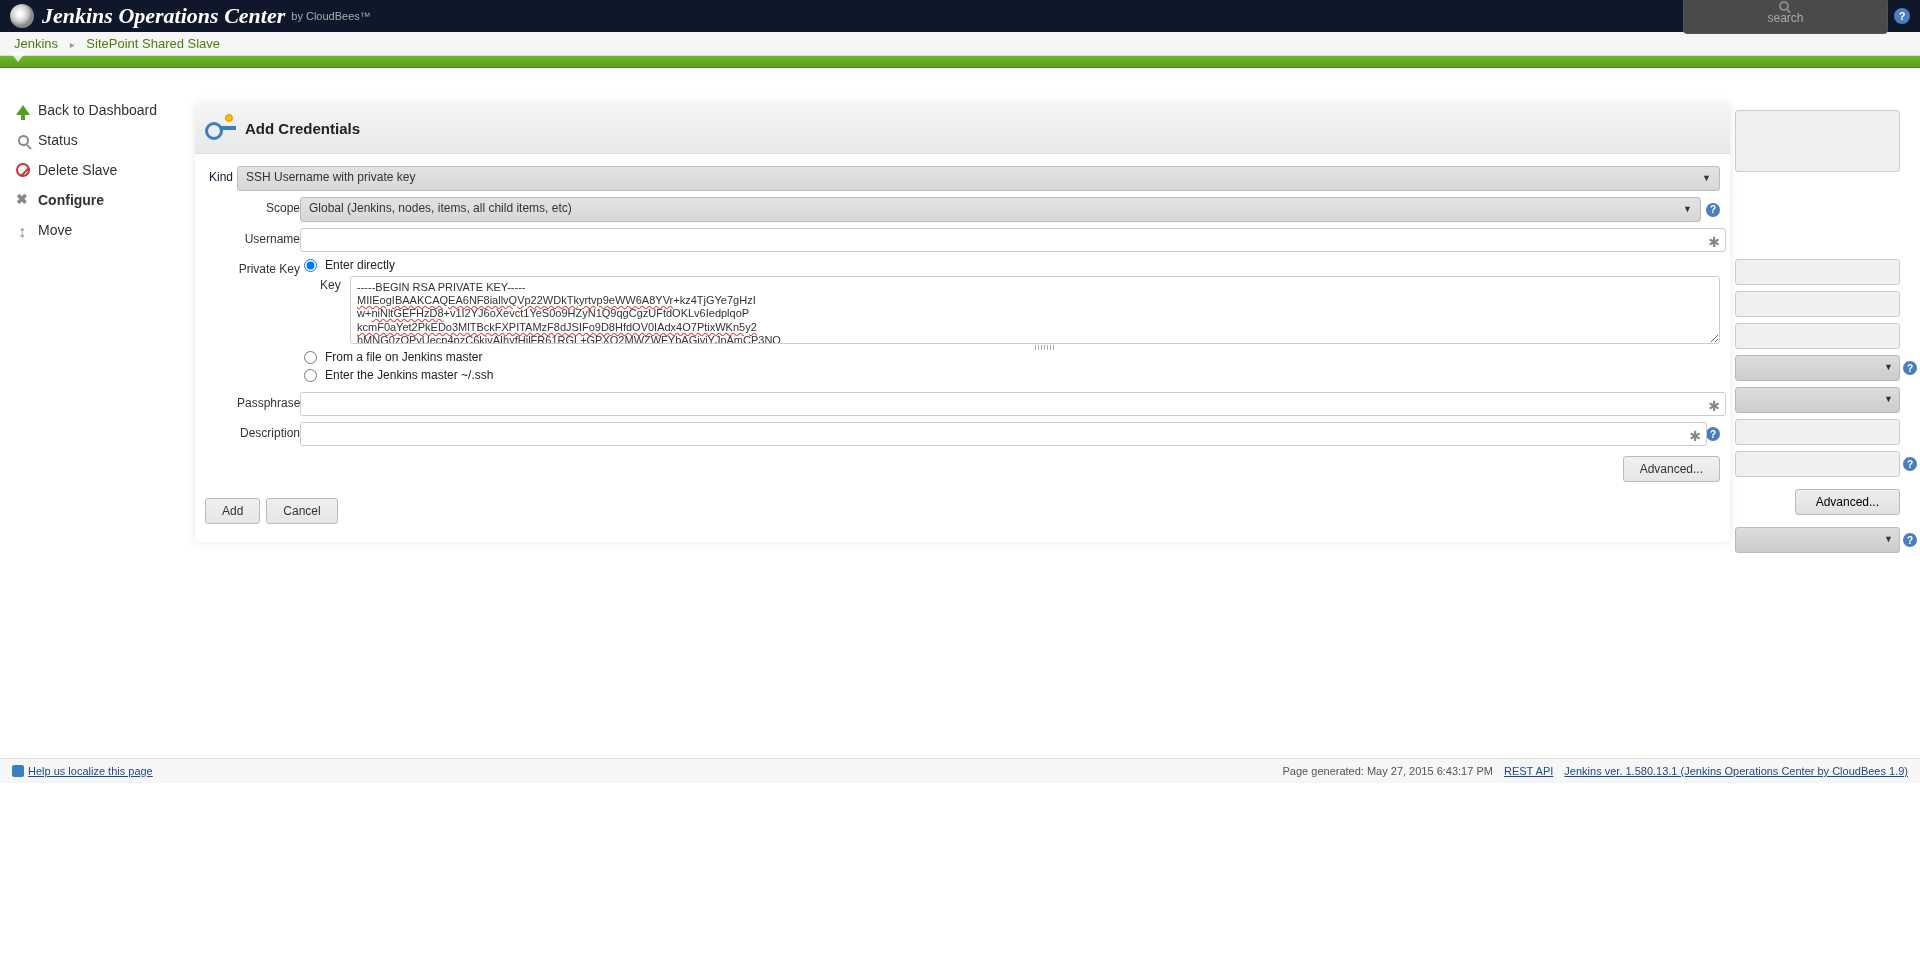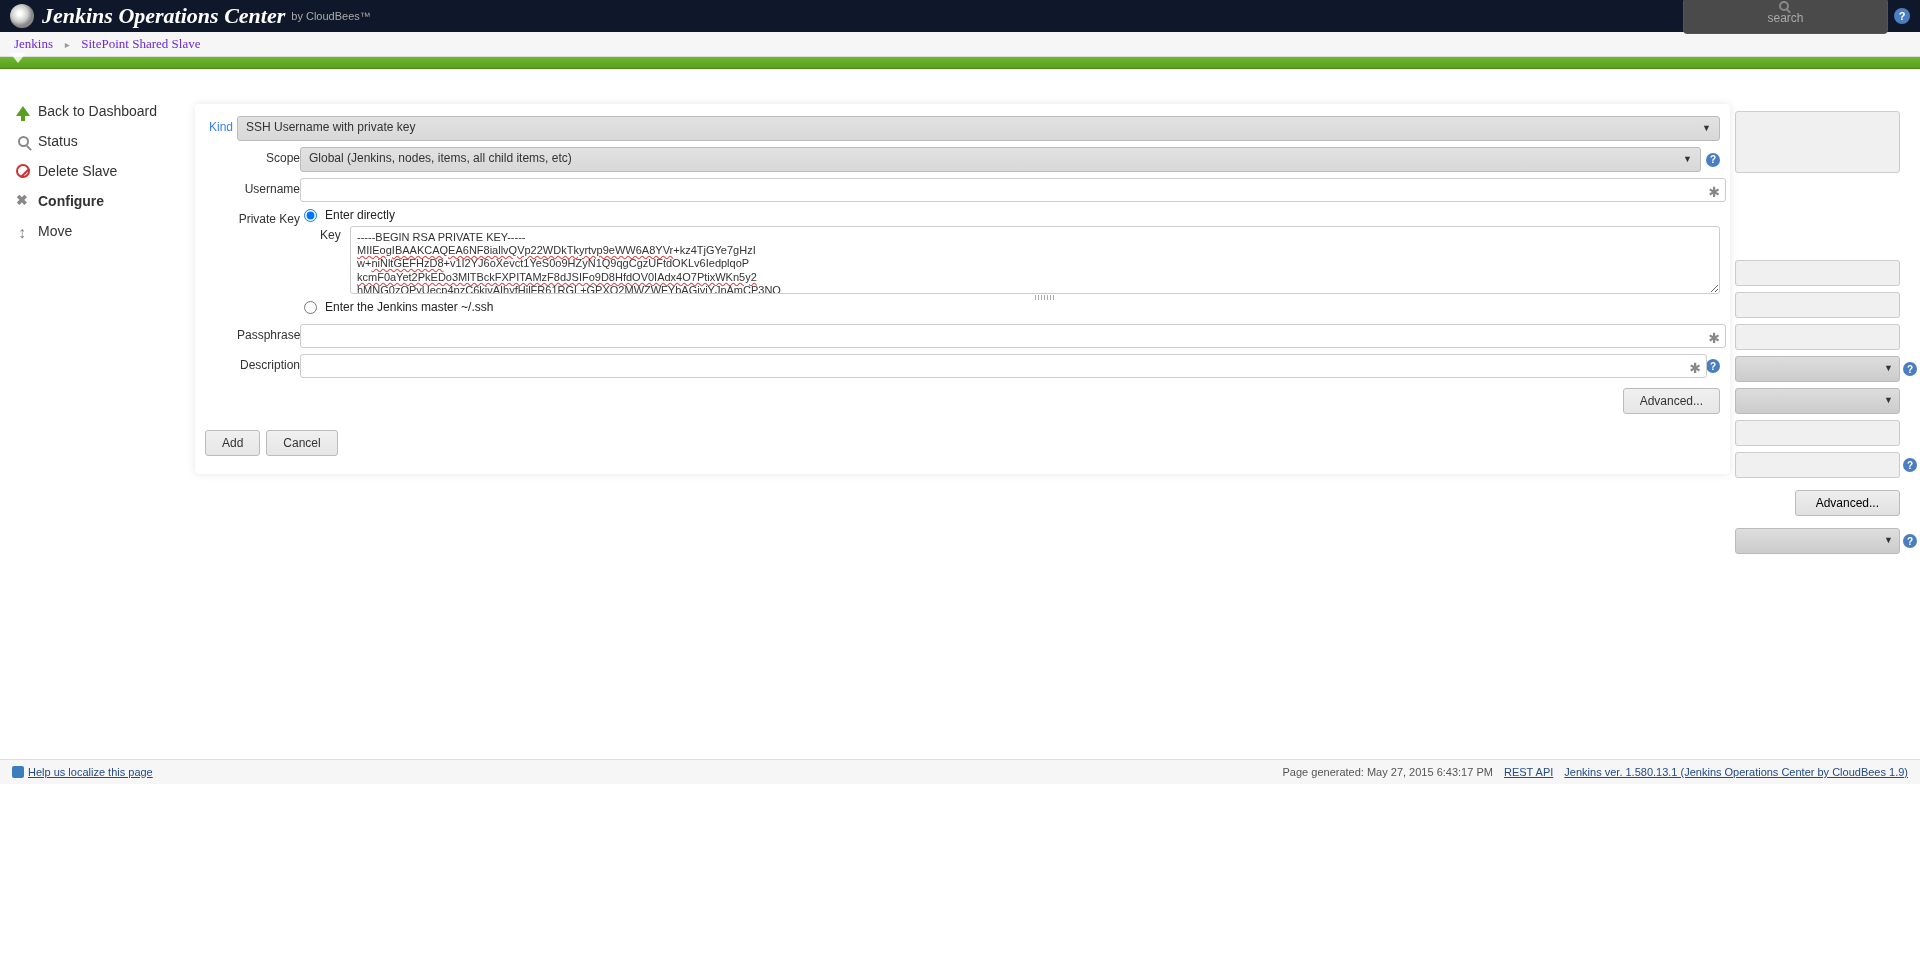--- a/index.html
+++ b/index.html
@@ -7,21 +7,21 @@
 .header { background: #0f172a; height: 32px; display: flex; align-items: center; padding: 0 10px; position: relative; }
 .logo-icon { width: 24px; height: 24px; background: radial-gradient(circle at 40% 40%, #fff 10%, #ccc 40%, #888 60%); border-radius: 50%; margin-right: 8px; }
 .product-title { color: #fff; font-weight: bold; font-style: italic; font-size: 22px; font-family: Georgia, serif; }
 .product-suffix { color: #aaa; font-size: 11px; margin-left: 6px; }
 .header-right { position: absolute; right: 10px; display: flex; align-items: center; gap: 6px; }
 .search-box { background: #4a4a4a; border: 1px solid #555; border-radius: 4px; padding: 2px 6px; width: 205px; height: 36px; color: #aaa; font-size: 12px; display: flex; align-items: center; flex-direction: column; }
 .search-icon-hd { width: 10px; height: 10px; border: 2px solid #888; border-radius: 50%; position: relative; margin-right: 4px; }
 .search-icon-hd::after { content: ''; position: absolute; width: 5px; height: 2px; background: #888; bottom: -3px; right: -4px; transform: rotate(45deg); }
 .help-icon-hd { width: 16px; height: 16px; border-radius: 50%; background: #4a7ec0; color: #fff; display: flex; align-items: center; justify-content: center; font-size: 11px; font-weight: bold; }
 .breadcrumb-bar { background: #f6f6f6; border-bottom: 1px solid #ddd; padding: 4px 14px; font-size: 13px; }
-.breadcrumb-bar a { color: #6d28d9; text-decoration: none; font-family: Liberation Serif, serif; }
+.breadcrumb-bar a { color: #4d7c0f; text-decoration: none; }
 .breadcrumb-sep { color: #999; margin: 0 8px; font-size: 10px; }
 .green-bar { background: linear-gradient(#6fb82e, #5a9e1f); height: 12px; border-bottom: 1px solid #4a8a0f; position: relative; }
 .green-bar::before { content: ''; position: absolute; left: 10px; top: -4px; width: 0; height: 0; border-left: 8px solid transparent; border-right: 8px solid transparent; border-top: 10px solid #fff; opacity: 0.8; }
 .main-wrap { display: flex; min-height: 680px; }
 .sidebar { width: 195px; padding: 30px 0 0 14px; }
 .sidebar-item { display: flex; align-items: center; padding: 4px 0; font-size: 14px; color: #333; cursor: pointer; margin-bottom: 6px; }
 .sidebar-item.active { font-weight: bold; }
 .sb-icon { width: 18px; height: 16px; margin-right: 6px; display: inline-flex; align-items: center; justify-content: center; }
 .ic-up { width: 0; height: 0; border-left: 7px solid transparent; border-right: 7px solid transparent; border-bottom: 10px solid #5a9e1f; position: relative; }
 .ic-up::after { content: ''; position: absolute; width: 4px; height: 5px; background: #5a9e1f; top: 10px; left: -2px; }
@@ -45,21 +45,21 @@
 .bg-expand-ic { position: absolute; right: 24px; top: 46px; font-size: 12px; color: #666; }
 .modal { background: #fff; border-radius: 4px; box-shadow: 0 0 8px rgba(0,0,0,0.1); margin-right: 180px; position: relative; z-index: 10; }
 .modal-head { background: linear-gradient(#f5f5f5, #e8e8e8); padding: 15px 10px; border-radius: 4px 4px 0 0; display: flex; align-items: center; border-bottom: 1px solid #ddd; }
 .key-icon { width: 32px; height: 20px; margin-right: 8px; position: relative; }
 .key-icon::before { content: ''; position: absolute; left: 0; top: 4px; width: 12px; height: 12px; border: 3px solid #3a7ec0; border-radius: 50%; }
 .key-icon::after { content: ''; position: absolute; left: 15px; top: 8px; width: 16px; height: 4px; background: #3a7ec0; }
 .key-icon .dot { position: absolute; left: 20px; top: -4px; width: 8px; height: 8px; background: #fb0; border-radius: 50%; border: 1px solid #d90; }
 .modal-title { font-weight: bold; font-size: 15px; color: #222; }
 .modal-body { padding: 12px 10px 18px 10px; }
 .form-row { display: flex; align-items: flex-start; margin-bottom: 6px; }
-.form-label { width: 32px; text-align: right; padding-right: 4px; padding-top: 4px; font-size: 12px; color: #3b82f6; flex-shrink: 0; }
+.form-label { width: 32px; text-align: right; padding-right: 4px; padding-top: 4px; font-size: 12px; color: #0f172a; flex-shrink: 0; }
 .form-label-wide { width: 95px; text-align: right; padding-top: 4px; font-size: 12px; color: #333; flex-shrink: 0; }
 .form-control-area { flex: 1; display: flex; align-items: center; }
 .select-ctrl { flex: 1; background: linear-gradient(#e2e2e2,#d8d8d8); border: 1px solid #bbb; border-radius: 3px; height: 25px; padding: 3px 8px; font-size: 12px; position: relative; cursor: pointer; }
 .select-ctrl::after { content: '▼'; position: absolute; right: 8px; top: 6px; font-size: 9px; color: #333; }
 .text-ctrl { flex: 1; background: #fff; border: 1px solid #ccc; border-radius: 3px; height: 24px; padding: 2px 6px; font-size: 12px; position: relative; }
 .req-star { color: #888; font-size: 14px; margin-left: -18px; z-index: 2; position: relative; top: 2px; }
 .help-q { width: 14px; height: 14px; border-radius: 50%; background: #4a7ec0; color: #fff; font-size: 10px; font-weight: bold; display: inline-flex; align-items: center; justify-content: center; margin-left: 5px; flex-shrink: 0; cursor: pointer; }
 .radio-row { display: flex; align-items: center; margin-bottom: 4px; padding-left: 4px; }
 .radio-row input { margin-right: 8px; }
 .radio-row label { font-size: 12px; color: #222; text-align: center; }
@@ -152,20 +152,26 @@
           <span class="bg-help">?</span>
         </div>
       <button class="bg-adv-btn">Advanced...</button>
       <div style="clear:both"></div>
       <div class="bg-sel" style="margin-top:6px">
           <span class="bg-help">?</span>
         </div>
     </div>
 
     <div class="modal">
+      <div class="modal-head">
+        <span class="key-icon">
+            <span class="dot"></span>
+          </span>
+        <span class="modal-title">Add Credentials</span>
+      </div>
       <div class="modal-body">
         <div class="form-row">
           <div class="form-label">Kind</div>
           <div class="form-control-area">
             <div class="select-ctrl">SSH Username with private key</div>
           </div>
         </div>
         <div class="form-row" style="padding-left:32px">
           <div class="form-label-wide" style="width:63px">Scope</div>
           <div class="form-control-area">
@@ -189,20 +195,24 @@
             </div>
             <div class="key-sub">
               <div class="key-sub-label">Key</div>
               <div style="flex:1;position:relative">
                 <div class="key-textarea">-----BEGIN RSA PRIVATE KEY-----<br><span class="u">MIIEogIBAAKCAQEA6NF8iallvQVp22WDkTkyrtvp9eWW6A8YVr</span>+kz4TjGYe7gHzI<br>w+<span class="u">niNltGEFHzD8</span>+v1I2YJ6oXevct1YeS0o9HZyN1Q9qgCgzUFtdOKLv6IedplqoP<br><span class="u">kcmF0aYet2PkEDo3MlTBckFXPITAMzF8dJSIFo9D8HfdOV0IAdx4O7PtixWKn5y2</span><br><span class="u">hMNG0zQPyUecp4pzC6kivAIhyfHilFR61RGL</span>+GPXQ2MWZWFYbAGjyiYJnAmCP3NO</div>
                 <div class="resize-grip"></div>
               </div>
             </div>
             <div class="radio-row">
               <input type="radio" style="">
+              <label>From a file on Jenkins master</label>
+            </div>
+            <div class="radio-row">
+              <input type="radio" style="">
               <label>Enter the Jenkins master ~/.ssh</label>
             </div>
           </div>
         </div>
         <div class="form-row" style="padding-left:32px">
           <div class="form-label-wide" style="width:63px">Passphrase</div>
           <div class="form-control-area">
             <input type="password" class="text-ctrl" value="" style="">
             <span class="req-star">✱</span>
           </div>

